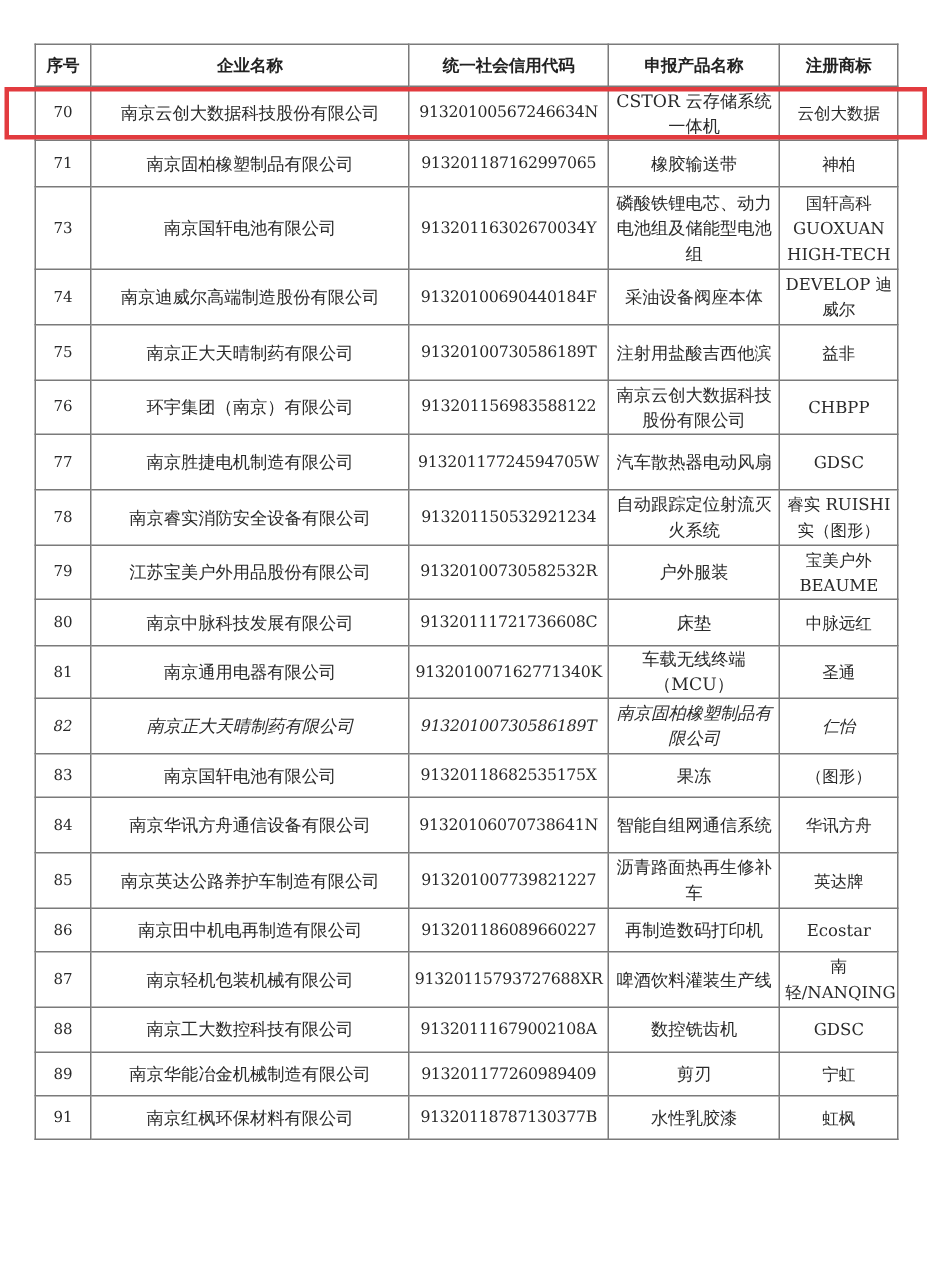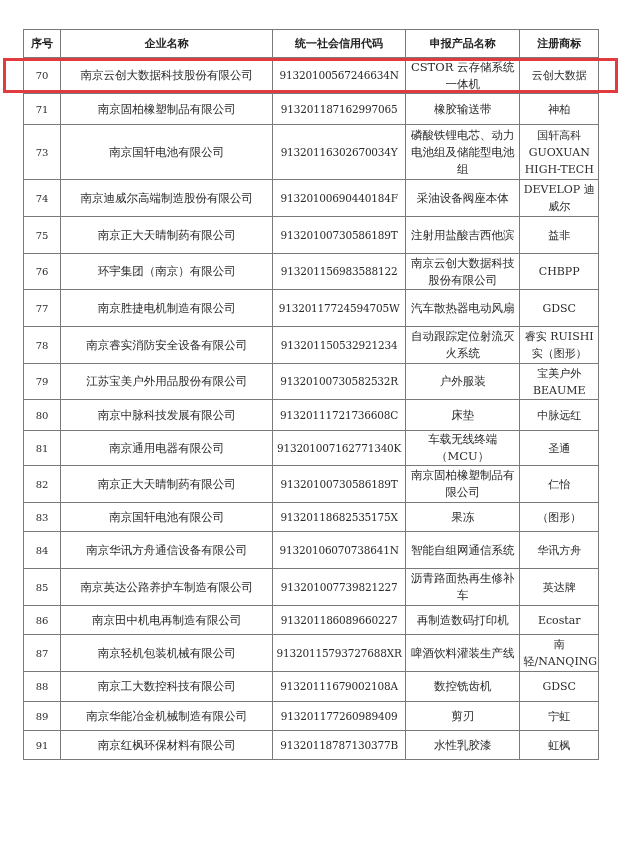--- a/index.html
+++ b/index.html
@@ -108,21 +108,21 @@
         <td class="product">床垫</td>
         <td class="mark">中脉远红</td>
       </tr>
       <tr style="height: 31px;">
         <td class="num">81</td>
         <td class="company">南京通用电器有限公司</td>
         <td class="code">913201007162771340K</td>
         <td class="product">车载无线终端（MCU）</td>
         <td class="mark">圣通</td>
       </tr>
-      <tr style="height: 37px;">
+      <tr style="height: 37px; font-style: italic;">
         <td class="num">82</td>
         <td class="company">南京正大天晴制药有限公司</td>
         <td class="code">91320100730586189T</td>
         <td class="product">南京固柏橡塑制品有限公司</td>
         <td class="mark">仁怡</td>
       </tr>
       <tr style="height: 29px;">
         <td class="num">83</td>
         <td class="company">南京国轩电池有限公司</td>
         <td class="code">91320118682535175X</td>

